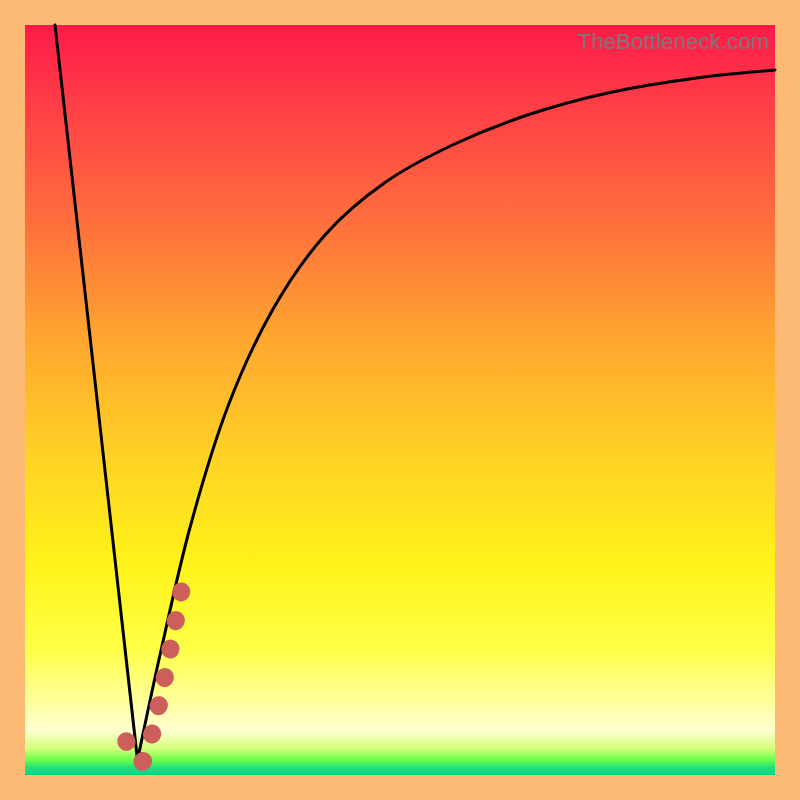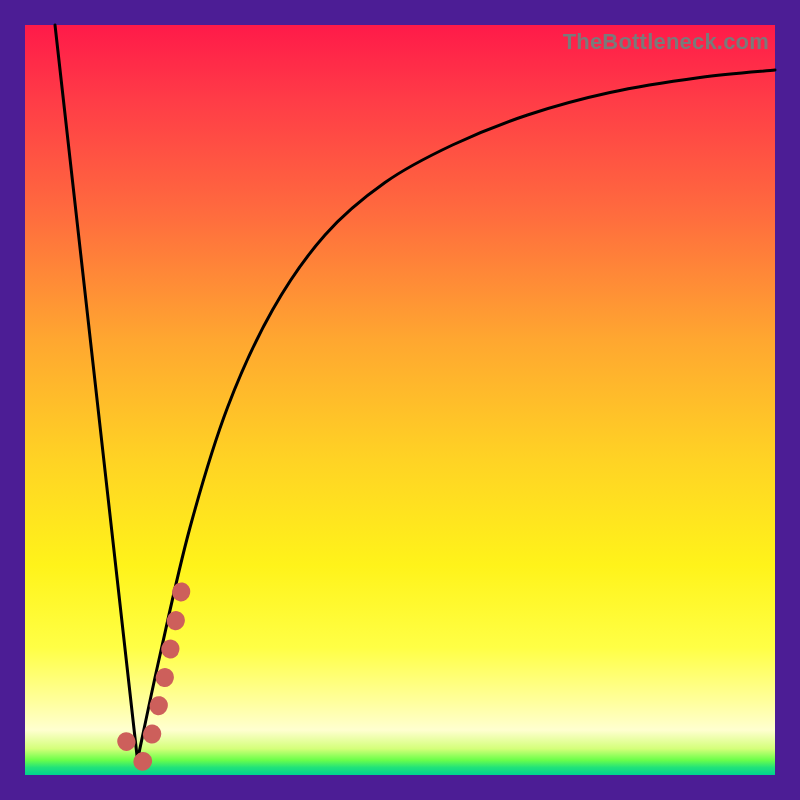--- a/index.html
+++ b/index.html
@@ -7,22 +7,21 @@
     padding: 0;
     width: 800px;
     height: 800px;
     overflow: hidden;
     font-family: Arial, Helvetica, sans-serif;
   }
   .frame {
     position: relative;
     width: 800px;
     height: 800px;
-    background: #4c1d95;
-    font-weight: bold;
+    background: #fdba74;
   }
   .plot {
     position: absolute;
     left: 25px;
     top: 25px;
     width: 750px;
     height: 750px;
     background: linear-gradient(
       to bottom,
       #ff1a49 0%,

